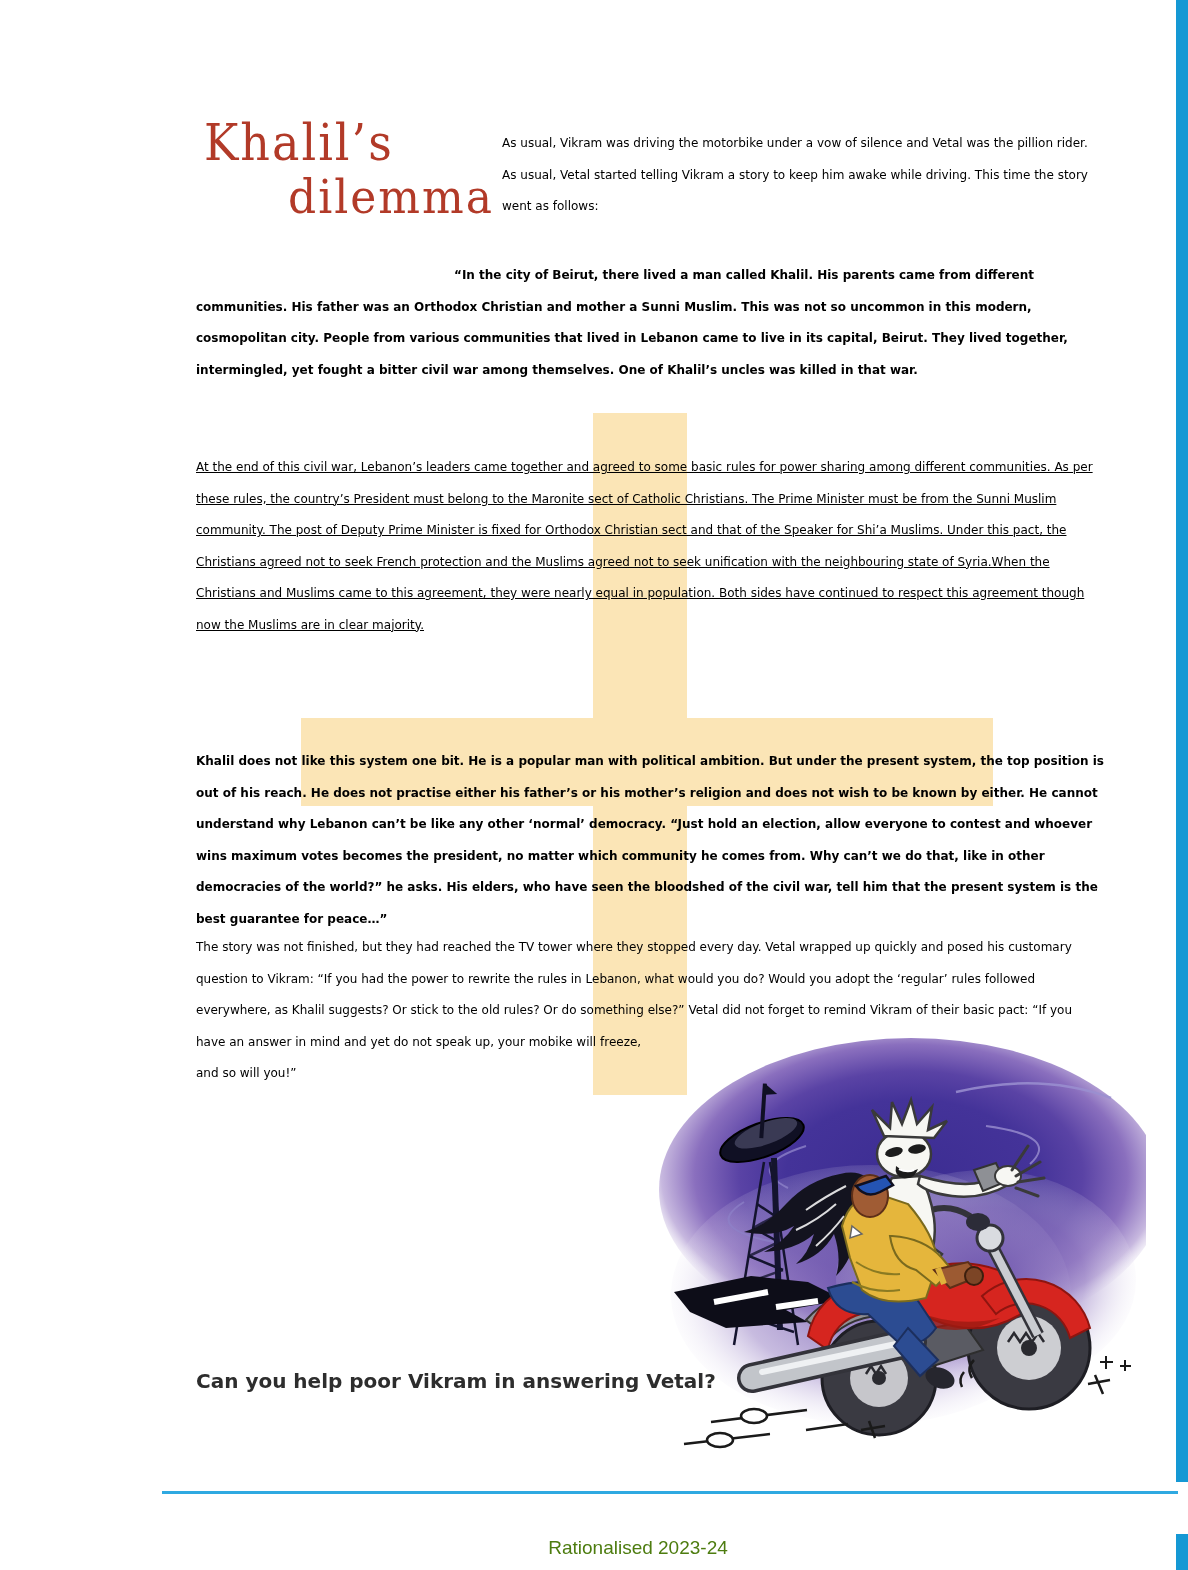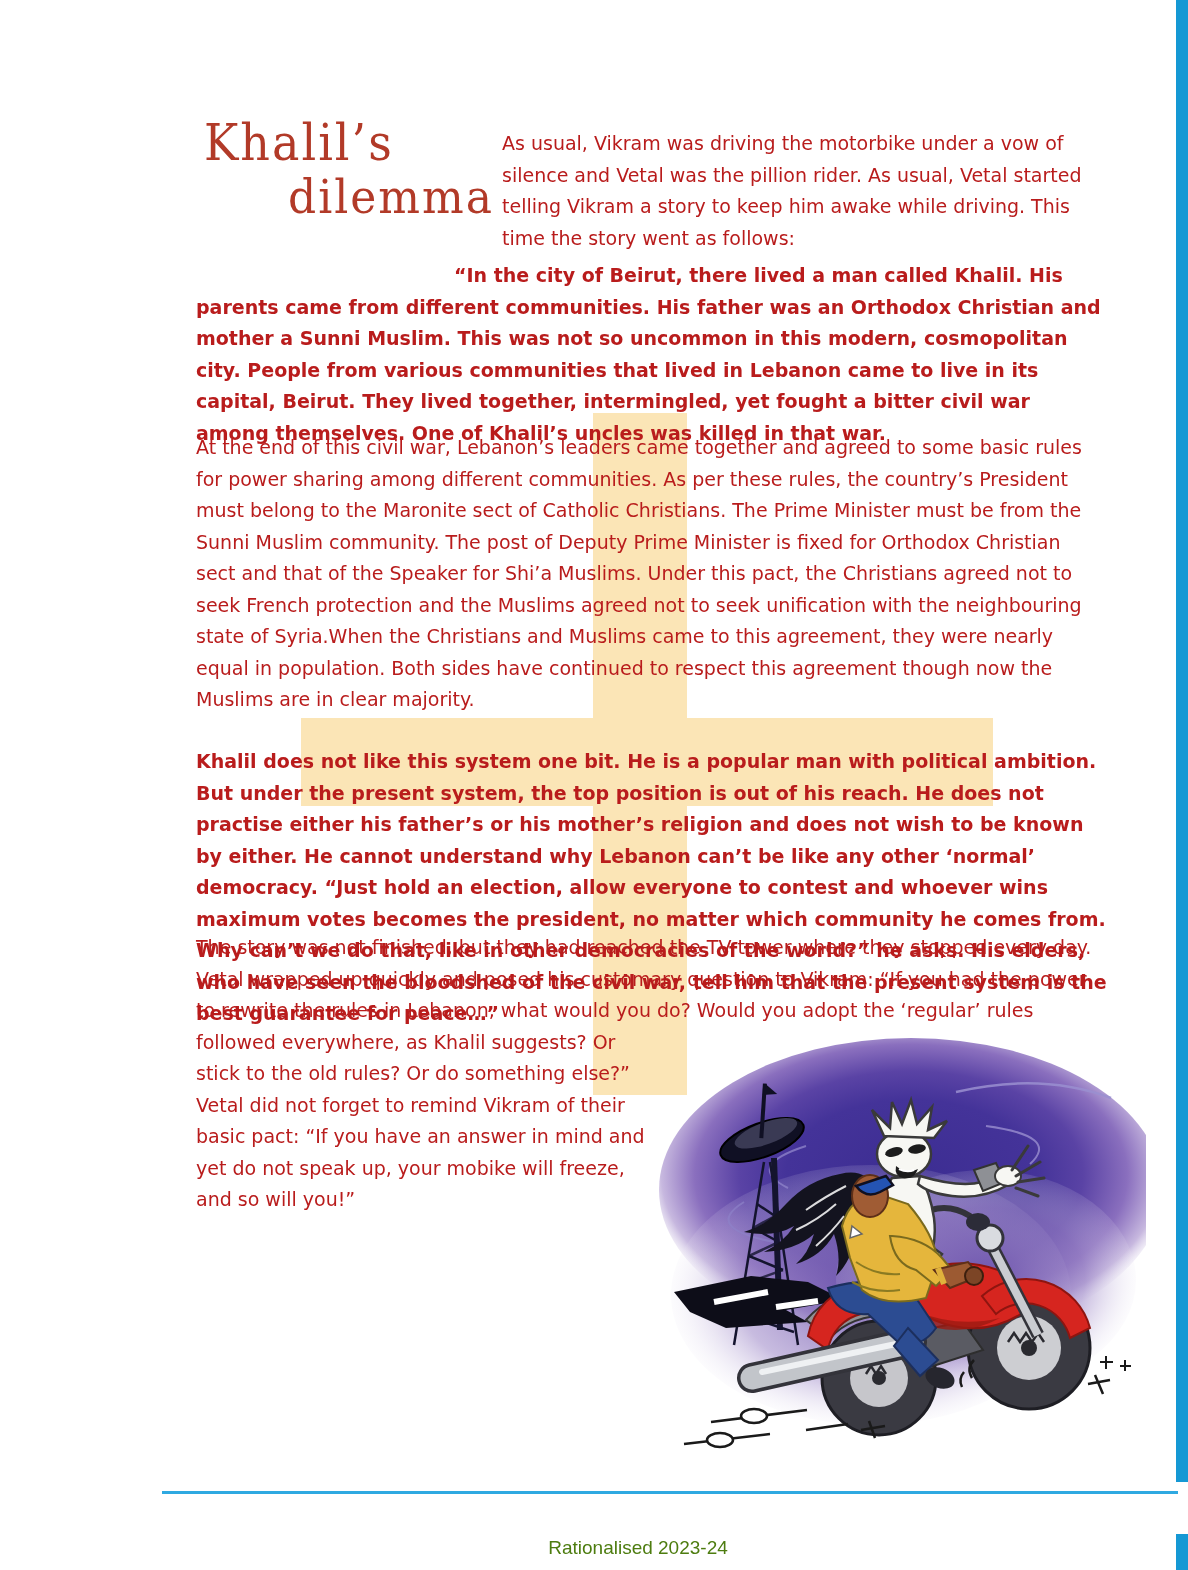--- a/index.html
+++ b/index.html
@@ -8,25 +8,25 @@
   
   .hl{position:absolute;background:#fbe5b6;z-index:0;}
   .hl-vert{left:549px;top:413px;width:94px;height:682px;}
   .hl-horiz{left:257px;top:718px;width:692px;height:88px;}
   
   .story-title{position:absolute;left:160px;top:116px;z-index:2;
     font-family:"DejaVu Serif",serif;color:#b23a28;font-size:46px;line-height:50px;
     letter-spacing:2px;transform:scaleY(1.08);transform-origin:top left;}
   .story-title .line2{margin-left:84px;font-size:44px;}
   
-  .para{position:absolute;z-index:2;font-size:19px;line-height:31.5px;color:#b91c1c;
+  .para{position:absolute;z-index:2;font-size:12px;line-height:31.5px;color:#000000;
         text-align:left;}
   .intro{left:458px;top:128px;width:600px;}
   .p1{left:152px;top:260px;width:906px;text-indent:258px;font-weight:bold;}
-  .p2{left:152px;top:432px;width:906px;}
+  .p2{left:152px;top:452px;width:906px;text-decoration:underline;}
   .p3{left:152px;top:746px;width:912px;font-weight:bold;}
   .p4{left:152px;top:932px;width:906px;}
   .wrap-spacer-a{float:right;width:0;height:95px;}
   .wrap-spacer-b{float:right;clear:right;width:450px;height:270px;}
   .question{left:152px;top:1366px;width:700px;font-weight:bold;font-size:20px;
             color:#2d2d2d;line-height:30px;}
   
   .illus{position:absolute;left:612px;top:1030px;width:490px;height:432px;z-index:1;}
   
   .rule{position:absolute;left:118px;top:1491px;width:1016px;height:3px;
@@ -61,20 +61,21 @@
 
   <div class="para intro">As usual, Vikram was driving the motorbike under a vow of silence and Vetal was the pillion rider.  As usual, Vetal started telling Vikram a story to keep him awake while driving. This time the story went as follows:</div>
   <div class="para p1">“In the city of Beirut, there lived a man called Khalil. His parents came from different communities.  His father was an Orthodox Christian and mother a Sunni Muslim. This was not so uncommon in this modern, cosmopolitan city. People from various communities that lived in Lebanon came to live in its capital, Beirut. They lived together, intermingled, yet fought a bitter civil war among themselves. One of Khalil’s uncles was killed in that war.</div>
   <div class="para p2">At the end of this civil war, Lebanon’s leaders came together and agreed to some basic rules for power sharing among different communities. As per these rules, the country’s President must belong to the Maronite sect of Catholic Christians. The Prime Minister must be from the Sunni Muslim community. The post of Deputy Prime Minister is fixed for Orthodox Christian sect and that of the Speaker for Shi’a Muslims. Under this pact, the Christians agreed not to seek French protection and the Muslims agreed not to seek unification with the neighbouring state of Syria.When the Christians and Muslims came to this agreement, they were nearly equal in population. Both sides have continued to respect this agreement though now the Muslims are in clear majority.</div>
   <div class="para p3">Khalil does not like this system one bit. He is a popular man with political ambition. But under the present system, the top position is out of his reach. He does not practise either his father’s or his mother’s religion and does not wish to be known by either. He cannot understand why Lebanon can’t be like any other ‘normal’ democracy. “Just hold an election, allow everyone to contest and whoever wins maximum votes becomes the president, no matter which community he comes from. Why can’t we do that, like in other democracies of the world?” he asks. His elders, who have seen the bloodshed of the civil war, tell him that the present system is the best guarantee for peace…”</div>
   <div class="para p4">
     <div class="wrap-spacer-a"></div>
     <div class="wrap-spacer-b"></div>
     <span>The story was not finished, but they had reached the TV tower where they stopped every day. Vetal wrapped up quickly and posed his customary question to Vikram: “If you had the power to rewrite the rules in Lebanon, what would you do? Would you adopt the ‘regular’ rules followed everywhere, as Khalil suggests? Or stick to the old rules? Or do something else?” Vetal did not forget to remind Vikram of their basic pact: “If you have an answer in mind and yet do not speak up, your mobike will freeze, and so will you!”</span>
   </div>
+  <div class="para question">Can you help poor Vikram in answering Vetal?</div>
 
   <svg class="illus" viewBox="0 0 490 432">
     <defs>
       <radialGradient id="blobGrad" cx="50%" cy="45%" r="55%">
         <stop offset="0%" stop-color="#3c2d92"></stop>
         <stop offset="45%" stop-color="#443399"></stop>
         <stop offset="62%" stop-color="#5a43a5"></stop>
         <stop offset="78%" stop-color="#8a6fbe"></stop>
         <stop offset="90%" stop-color="#c7b8df"></stop>
         <stop offset="100%" stop-color="#ffffff" stop-opacity="0"></stop>

